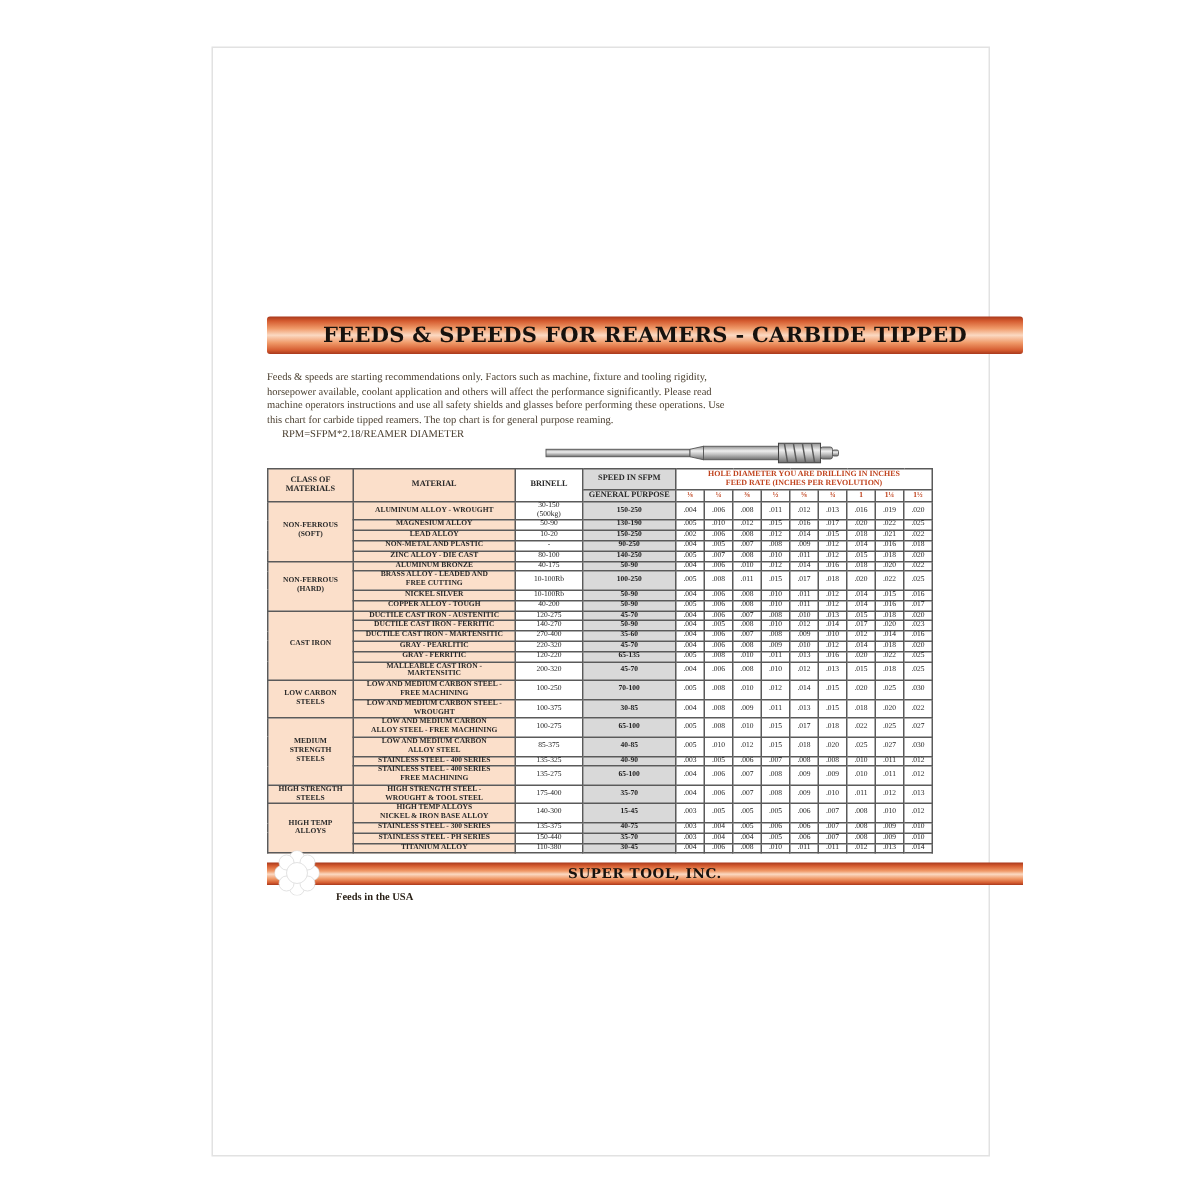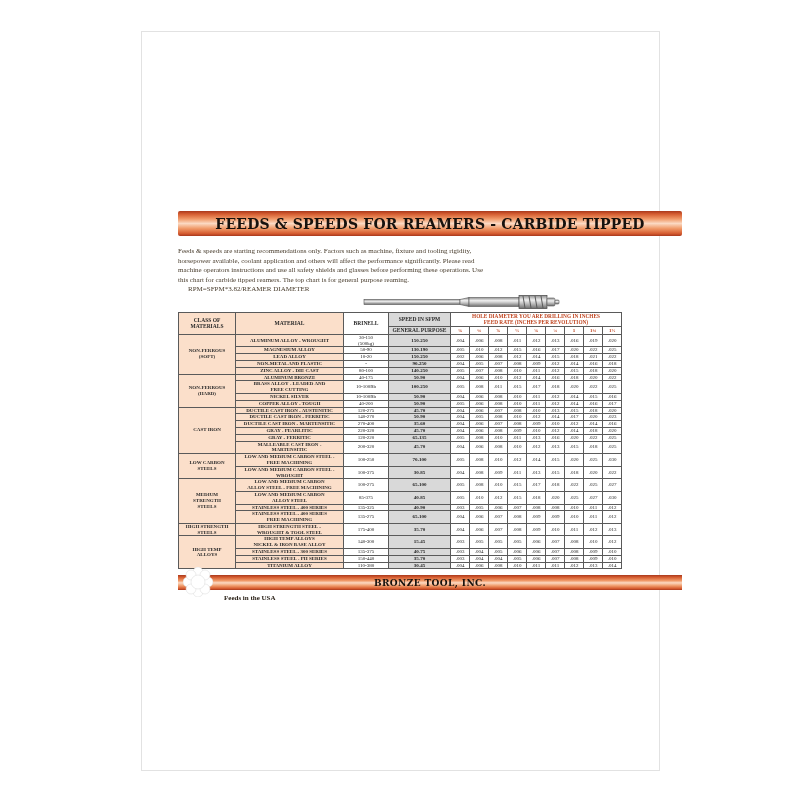--- a/index.html
+++ b/index.html
@@ -47,21 +47,21 @@
 
 <div class="content">
 
   <div class="title-bar">
     <span>FEEDS &amp; SPEEDS FOR REAMERS - CARBIDE TIPPED</span>
   </div>
 
   <div class="intro-row">
     <div class="intro-left">
       <div class="intro-text">Feeds &amp; speeds are starting recommendations only. Factors such as machine, fixture and tooling rigidity, horsepower available, coolant application and others will affect the performance significantly. Please read machine operators instructions and use all safety shields and glasses before performing these operations.  Use this chart for carbide tipped reamers.  The top chart is for general purpose reaming.</div>
-      <div class="formula">RPM=SFPM*3.82/REAMER DIAMETER</div>
+      <div class="formula">RPM=SFPM*2.18/REAMER DIAMETER</div>
     </div>
   </div>
 
   <div class="reamer-wrap">
     <svg width="198" height="26" viewBox="0 0 198 26">
       <defs>
         <linearGradient id="metal" x1="0" y1="0" x2="0" y2="1">
           <stop offset="0" stop-color="#8f8f8f"></stop>
             <stop offset="0.35" stop-color="#efefef"></stop>
           <stop offset="0.6" stop-color="#c2c2c2"></stop>
@@ -523,17 +523,17 @@
           <circle cx="5" cy="15" r="5"></circle>
             <circle cx="25" cy="15" r="5"></circle>
           <circle cx="8" cy="8" r="5"></circle>
             <circle cx="22" cy="8" r="5"></circle>
           <circle cx="8" cy="22" r="5"></circle>
             <circle cx="22" cy="22" r="5"></circle>
           <circle cx="15" cy="15" r="7"></circle>
         </g>
       </svg>
     </span>
-    <span class="company">BRONZE TOOL, INC.</span>
+    <span class="company">SUPER TOOL, INC.</span>
   </div>
   <div class="made-in">Feeds in the USA</div>
 
 </div>
 
 </body></html>

